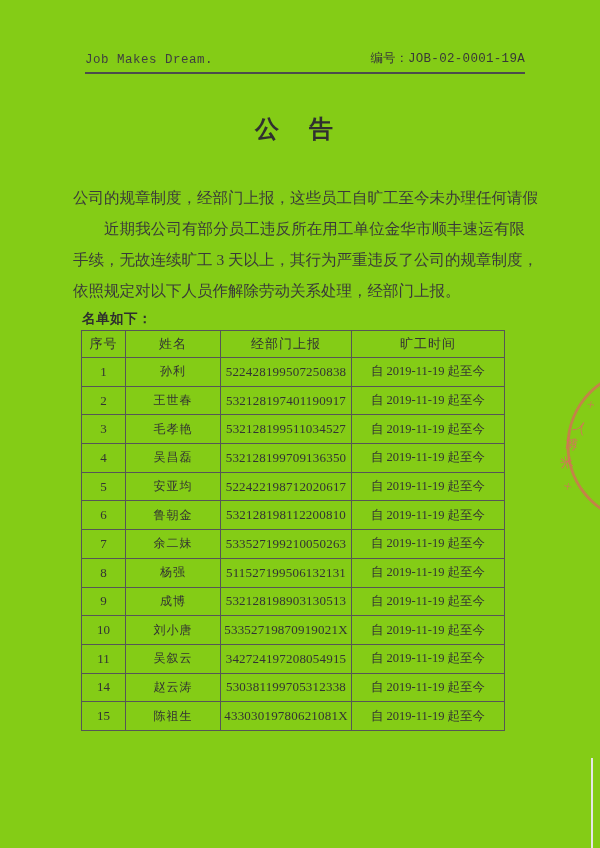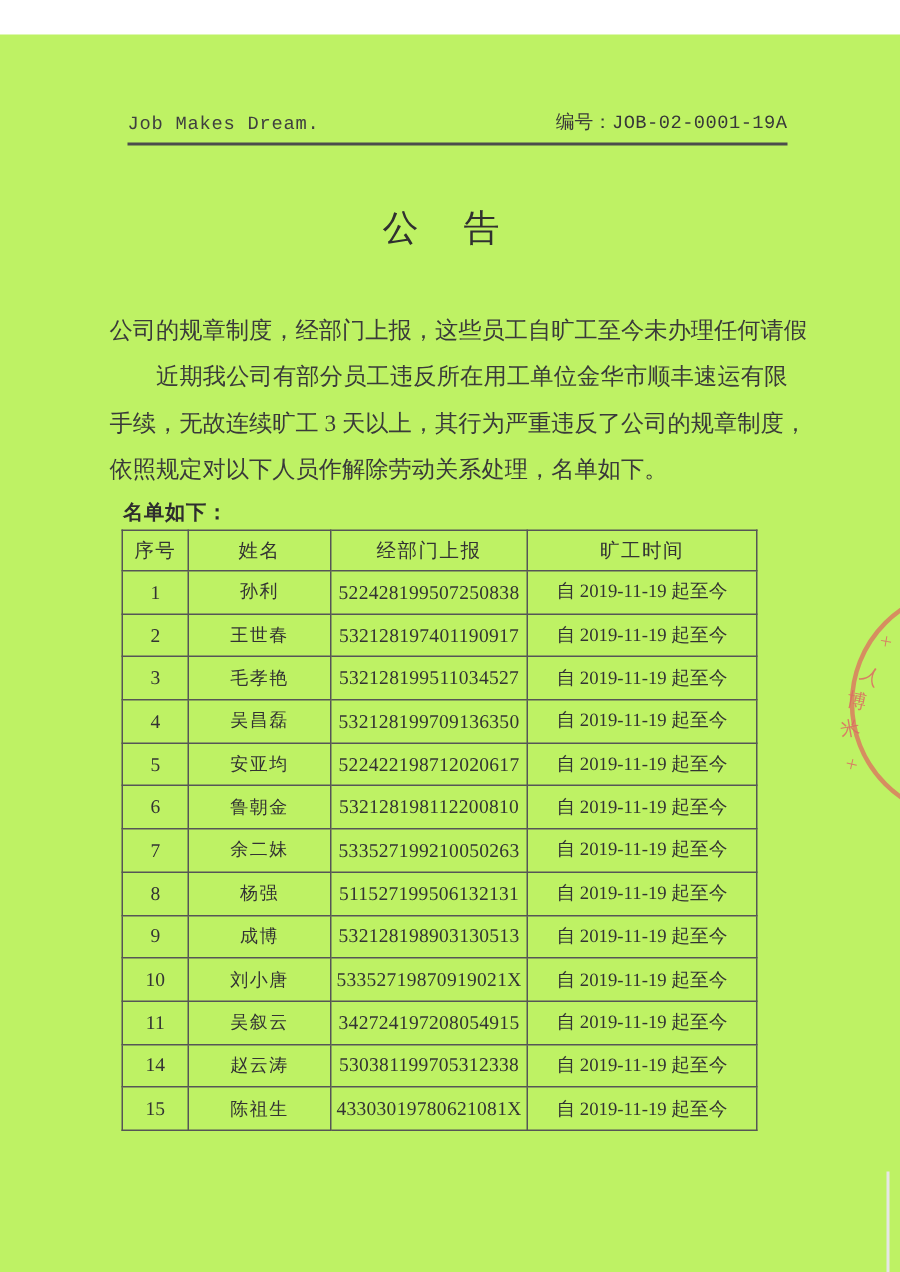--- a/index.html
+++ b/index.html
@@ -5,22 +5,21 @@
   html,body { margin:0; padding:0; }
   body {
     width:600px; height:848px;
     background:#ffffff;
     font-family:"Liberation Serif","DejaVu Serif",serif;
     position:relative; overflow:hidden;
     color:#383838;
   }
   .page {
     position:absolute; inset:0;
-    background:#bef264;
-    margin-top:23px;
+    background:#84cc16;
   }
   
   .doc-header {
     position:absolute; left:85px; top:50px; width:440px;
     display:flex; justify-content:space-between; align-items:flex-end;
     border-bottom:2px solid #4c4c4c;
     padding-bottom:5px;
   }
   .slogan {
     font-family:"Liberation Mono","DejaVu Sans Mono",monospace;
@@ -28,21 +27,21 @@
   }
   .doc-number { font-size:12.5px; color:#383838; }
   .doc-number .num-value {
     font-family:"Liberation Mono","DejaVu Sans Mono",monospace;
     letter-spacing:0.3px;
   }
   
   .notice-title {
     position:absolute; top:113px; left:0; width:588px;
     text-align:center;
-    font-size:24px; font-weight:400; color:#303030;
+    font-size:24px; font-weight:700; color:#303030;
     letter-spacing:12px; text-indent:12px;
   }
   
   .notice-body {
     position:absolute; left:73px; top:182px; width:452px;
     font-size:15.5px; line-height:31px; color:#3a3a3a;
   }
   .para-line { text-align:justify; text-align-last:justify; white-space:nowrap; }
   .para-line.first { text-indent:31px; }
   .para-line.last { text-align-last:left; white-space:normal; }
@@ -91,21 +90,21 @@
     <span class="slogan">Job Makes Dream.</span>
     <span class="doc-number"><span>编号：</span><span class="num-value">JOB-02-0001-19A</span></span>
   </div>
 
   <div class="notice-title">公 告</div>
 
   <div class="notice-body">
     <div class="para-line">公司的规章制度，经部门上报，这些员工自旷工至今未办理任何请假</div>
     <div class="para-line first">近期我公司有部分员工违反所在用工单位金华市顺丰速运有限</div>
     <div class="para-line">手续，无故连续旷工 3 天以上，其行为严重违反了公司的规章制度，</div>
-    <div class="para-line last">依照规定对以下人员作解除劳动关系处理，名单如下。</div>
+    <div class="para-line last">依照规定对以下人员作解除劳动关系处理，经部门上报。</div>
   </div>
 
   <div class="list-label">名单如下：</div>
 
   <table class="roster">
     <colgroup>
       <col class="w0">
         <col class="w1">
         <col class="w2">
         <col class="w3">

